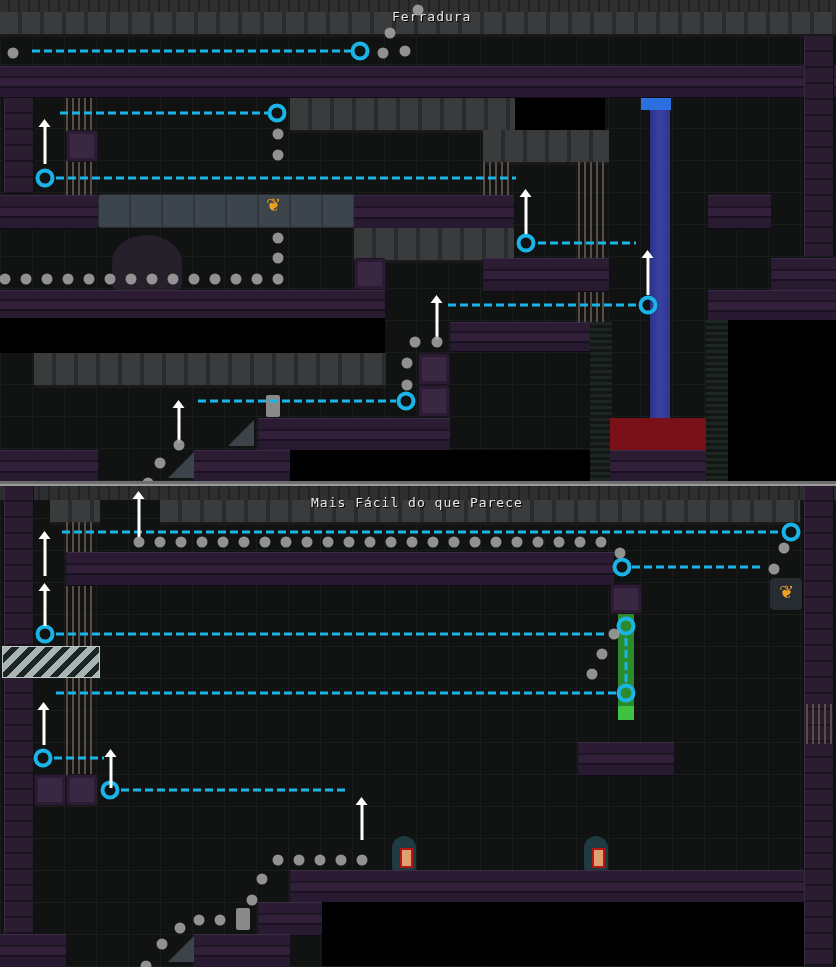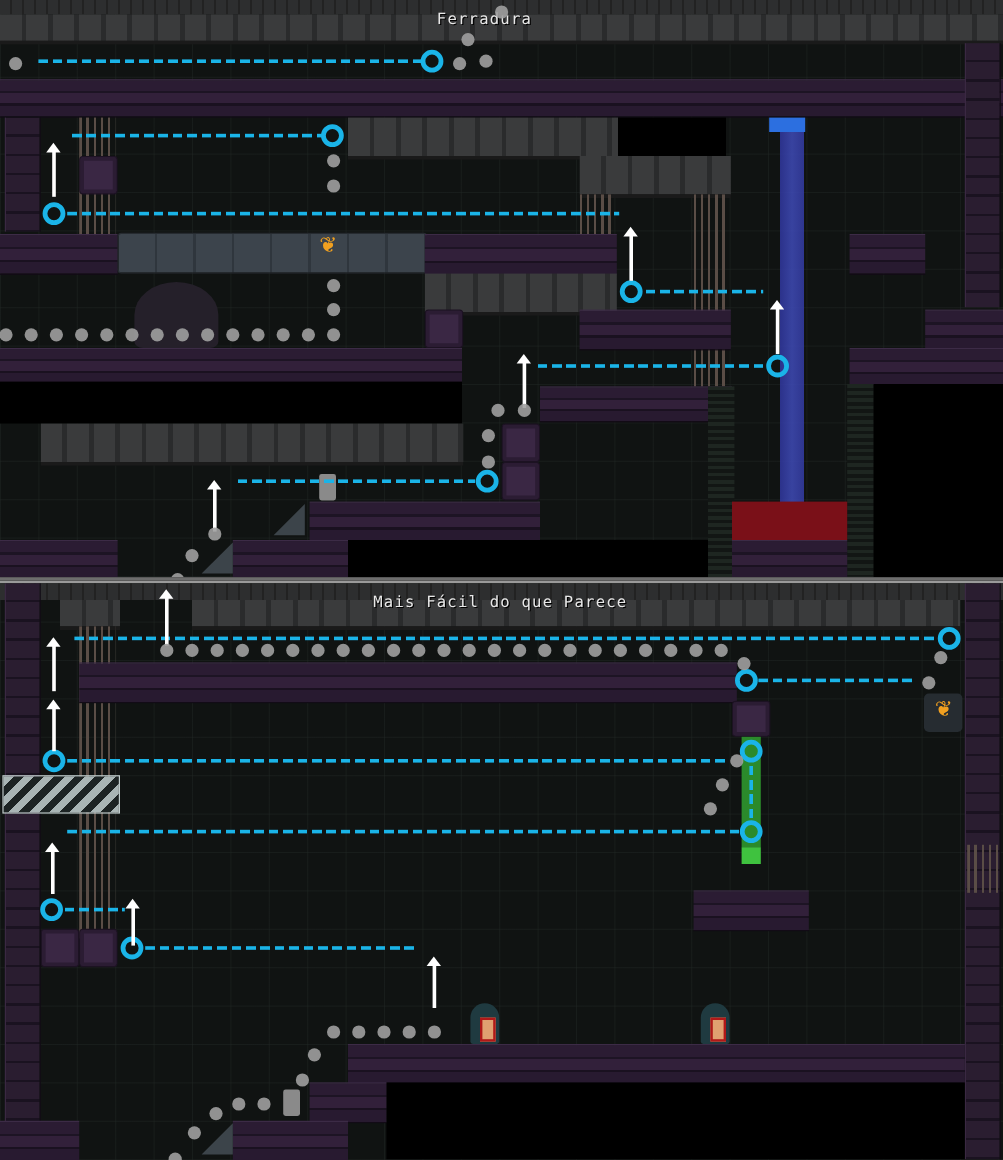--- a/index.html
+++ b/index.html
@@ -95,21 +95,21 @@
   <div class="blk purp" style="left:258px;top:418px;width:192px;height:32px"></div>
   <div class="blk purp" style="left:194px;top:450px;width:96px;height:31px"></div>
   <div class="blk purp" style="left:0;top:450px;width:98px;height:31px"></div>
   <div class="blk void" style="left:290px;top:450px;width:300px;height:31px"></div>
   <div class="ramp" style="left:228px;top:420px"></div>
   <div class="ramp" style="left:168px;top:452px"></div>
 
   <div class="enemy shark" style="left:112px;top:235px"></div>
   <div class="enemy robot" style="left:266px;top:395px"></div>
 
-  <div class="title" style="left:364px;top:9px">Ferradura</div>
+  <div class="title" style="left:392px;top:9px">Ferradura</div>
 
   <div class="dash" style="left:32px;top:51px;width:322px"></div>
   <div class="ring" style="left:360px;top:51px"></div>
   <div class="dash" style="left:60px;top:113px;width:210px"></div>
   <div class="ring" style="left:277px;top:113px"></div>
   <div class="dash" style="left:56px;top:178px;width:460px"></div>
   <div class="ring" style="left:45px;top:178px"></div>
   <div class="dash" style="left:538px;top:243px;width:98px"></div>
   <div class="ring" style="left:526px;top:243px"></div>
   <div class="dash" style="left:448px;top:305px;width:190px"></div>

